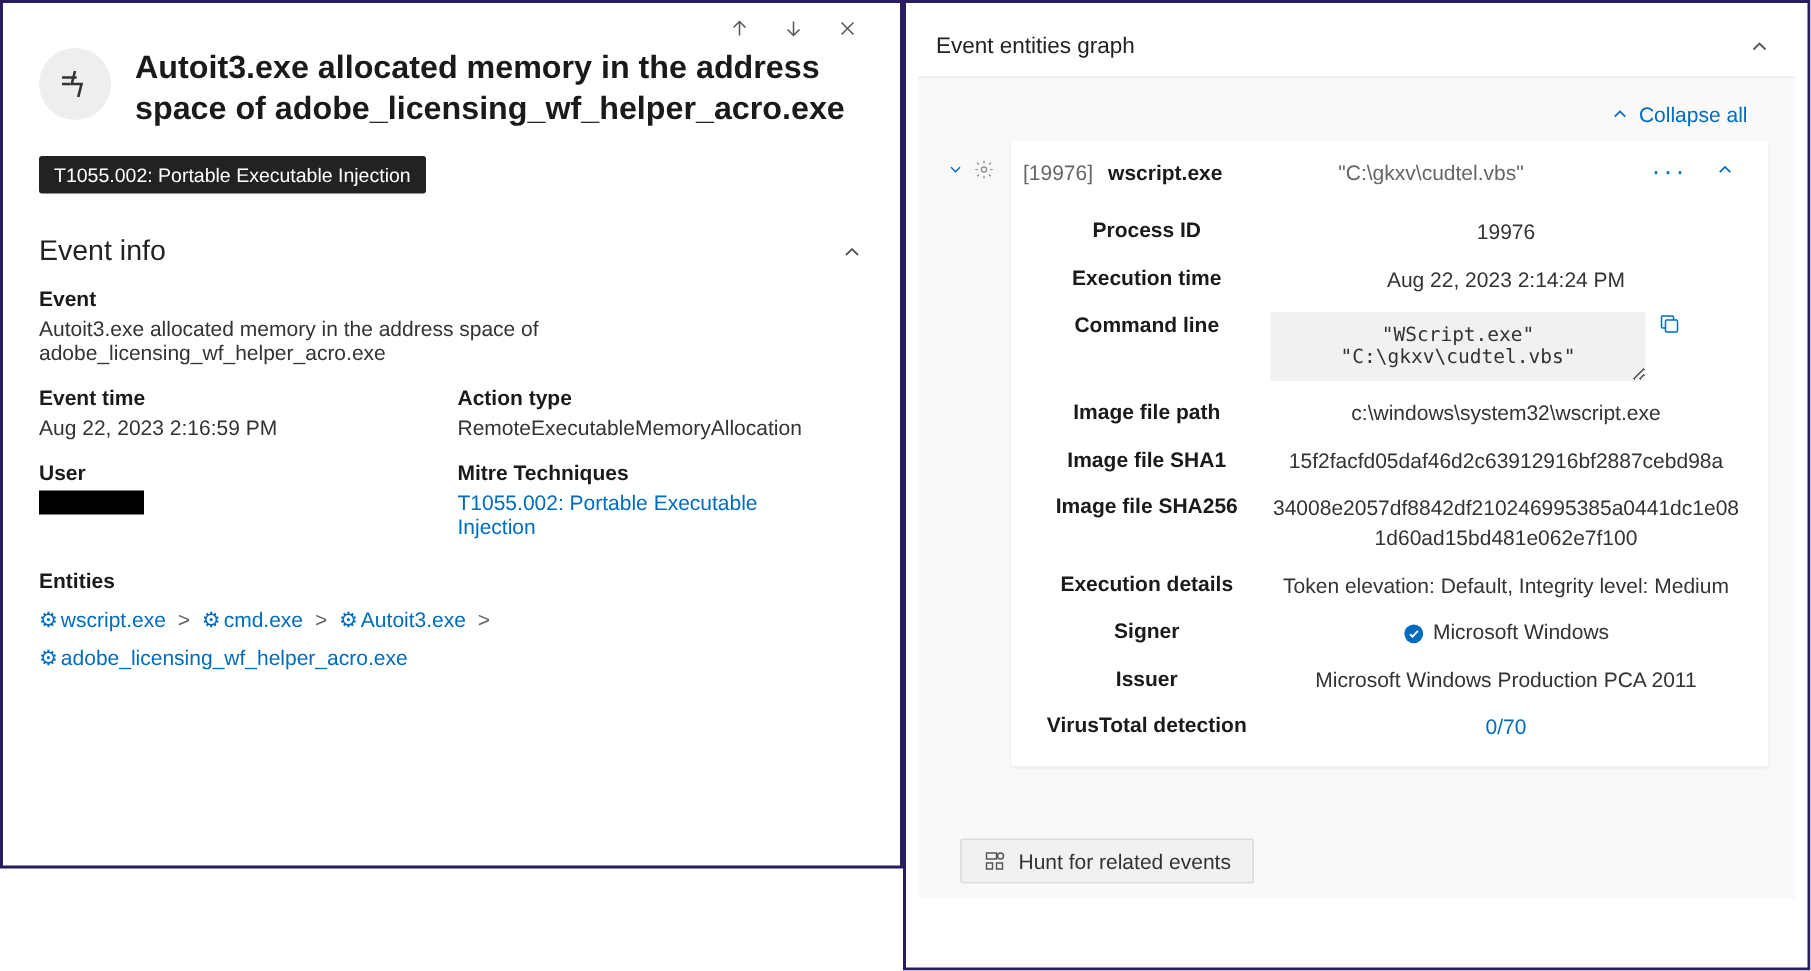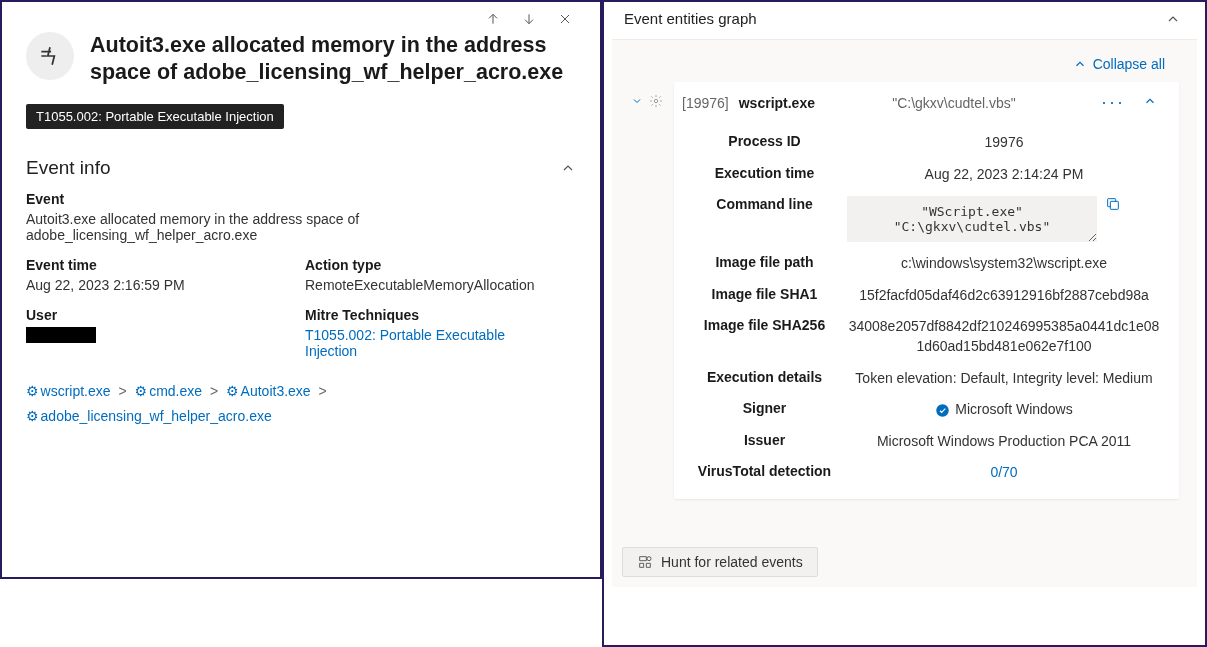--- a/index.html
+++ b/index.html
@@ -11,21 +11,21 @@
   width: 1207px;
   height: 647px;
   display: flex;
 }
 .panel {
   border: 2px solid #2a1a5e;
   background: #fff;
   overflow: hidden;
 }
 .left-panel { width: 602px; height: 579px; padding: 8px 24px 16px 24px; }
-.right-panel { width: 605px; height: 647px; padding: 0 8px 8px 8px; position: relative; }
+.right-panel { width: 605px; height: 647px; padding: 12px 8px 8px 8px; position: relative; }
 
 .top-actions { display:flex; justify-content:flex-end; gap:18px; padding-right:2px; margin-bottom:4px;}
 .icon-btn { width:18px; height:18px; display:flex; align-items:center; justify-content:center; cursor:pointer; color:#555;}
 .icon-btn svg { width:16px; height:16px; stroke:#555; fill:none; stroke-width:1.5;}
 
 .header-row { display:flex; gap:16px; align-items:flex-start; margin-top:4px;}
 .lightning-badge {
   width:48px; height:48px; border-radius:50%; background:#eee; flex-shrink:0;
   display:flex; align-items:center; justify-content:center;
 }
@@ -93,21 +93,21 @@
   background:#f2f1f0; font-family:Consolas,monospace; font-size:13px;
   padding:8px 10px; width:250px; resize:both; overflow:auto;
   border:none; color:#333; white-space:pre;
 }
 .copy-icn{ width:16px;height:16px; color:#006cbe; margin-left:8px; cursor:pointer; flex-shrink:0;}
 .copy-icn svg{width:16px;height:16px;stroke:#006cbe;fill:none;stroke-width:1.5;}
 .verified{ width:15px;height:15px; display:inline-flex; vertical-align:middle; margin-right:5px;}
 .verified svg{width:15px;height:15px;}
 
 .hunt-btn {
-  position:absolute; bottom:10px; left:10px;
+  position:absolute; bottom:10px; left:28px;
   background:#f2f1f0; border:1px solid #ddd; border-radius:2px;
   padding:6px 14px; font-size:14px; color:#333; cursor:pointer;
   display:flex; align-items:center; gap:8px;
 }
 .hunt-btn svg{width:16px;height:16px;stroke:#555;fill:none;stroke-width:1.4;}
 </style>
 </head>
 <body>
 
 <div class="panel left-panel">
@@ -168,20 +168,21 @@
     <div>
       <div class="label">User</div>
       <span class="redact"></span>
     </div>
     <div>
       <div class="label">Mitre Techniques</div>
       <div class="val link" style="width:80%;">T1055.002: Portable Executable Injection</div>
     </div>
   </div>
 
+  <div class="label" style="margin-top:6px;">Entities</div>
   <div class="entities-row">
     <span class="ent-gear">⚙</span><span class="ent-item">wscript.exe</span>
     <span class="ent-sep">&gt;</span>
     <span class="ent-gear">⚙</span><span class="ent-item">cmd.exe</span>
     <span class="ent-sep">&gt;</span>
     <span class="ent-gear">⚙</span><span class="ent-item">Autoit3.exe</span>
     <span class="ent-sep">&gt;</span><br>
     <span class="ent-gear">⚙</span><span class="ent-item">adobe_licensing_wf_helper_acro.exe</span>
   </div>
 

